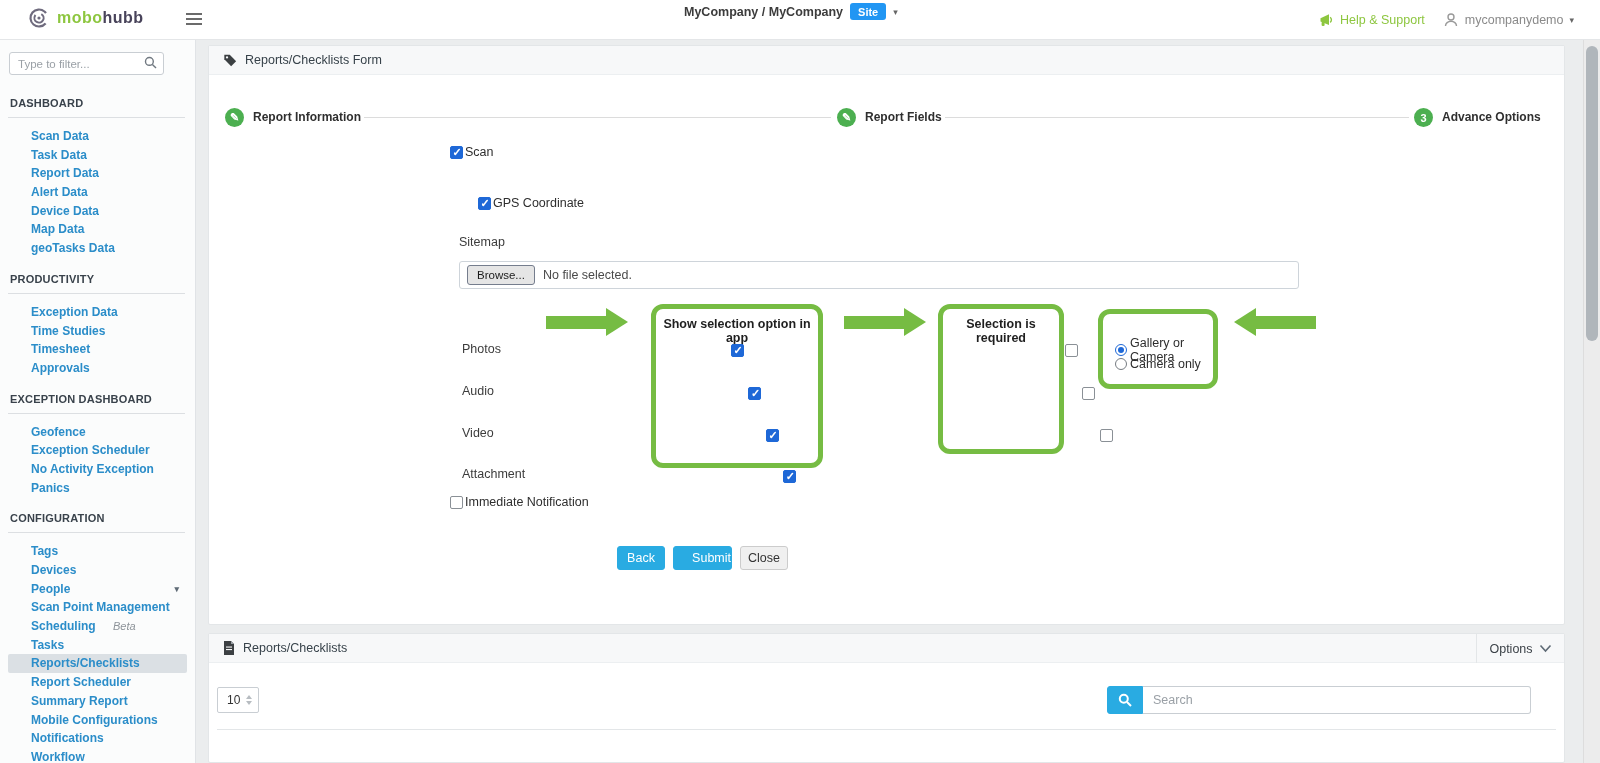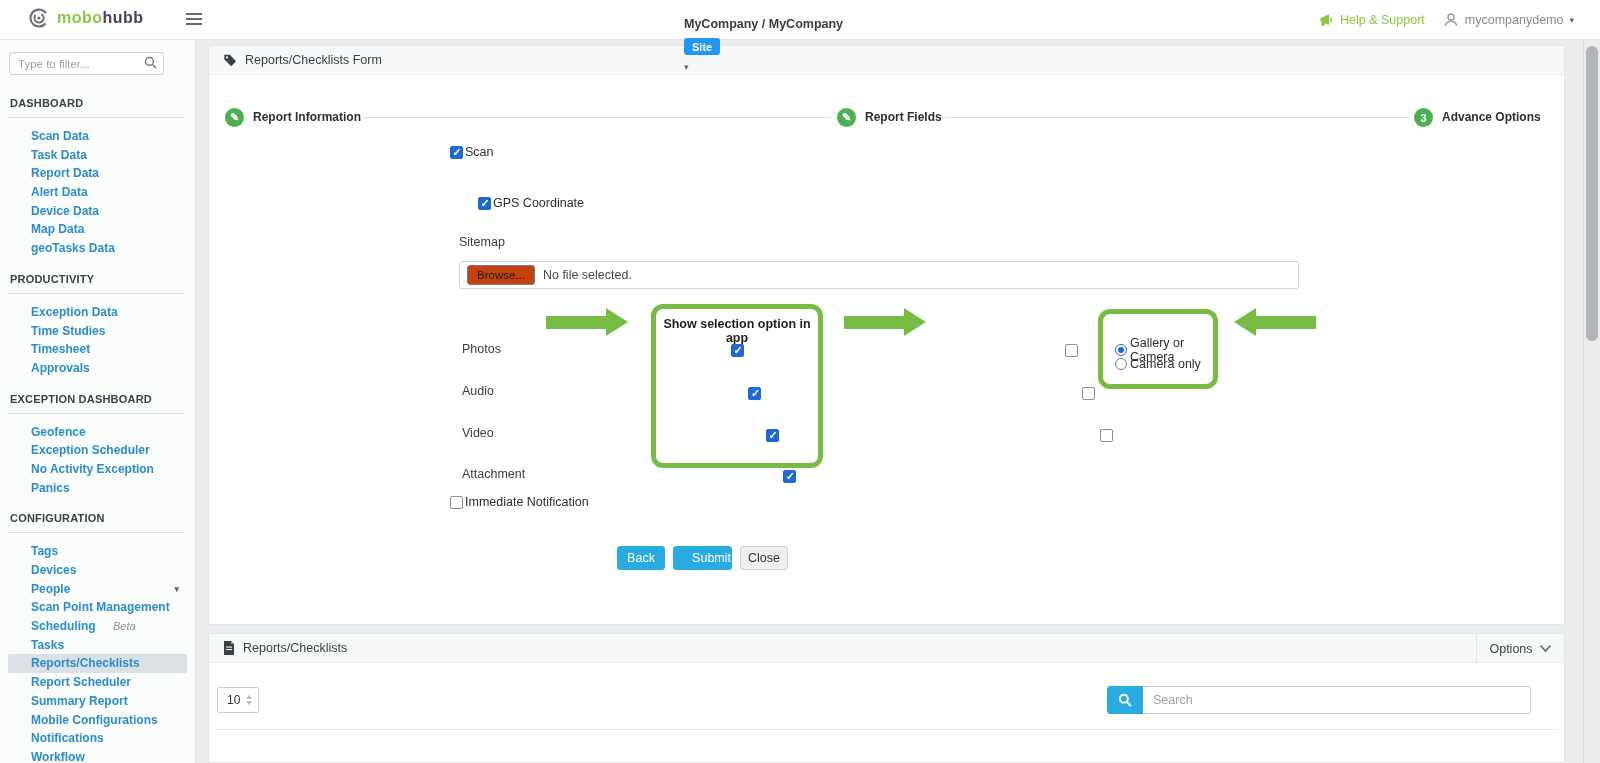--- a/index.html
+++ b/index.html
@@ -8,21 +8,21 @@
   .abs { position:absolute; }
 
   
   .topbar { position:absolute; left:0; top:0; width:1600px; height:40px; background:#fff;
     border-bottom:1px solid #e4e6e8; z-index:5; }
   .logo { position:absolute; left:28px; top:7px; display:flex; align-items:center; gap:7px; }
   .logo-text { font-size:16px; font-weight:700; letter-spacing:.5px; }
   .logo-mobo { color:#8dc63f; } .logo-hubb { color:#48435a; }
   .hamburger { position:absolute; left:186px; top:13px; width:16px; cursor:pointer; }
   .hamburger span { display:block; height:2px; background:#6b6b6b; margin-bottom:3px; }
-  .ctx { position:absolute; left:684px; top:17px; display:flex; align-items:flex-start; gap:7px;flex-direction:column; }
+  .ctx { position:absolute; left:684px; top:3px; display:flex; align-items:center; gap:7px; }
   .ctx-text { font-size:12.5px; color:#3c3c3c; font-weight:700; }
   .badge { background:#2196f3; color:#fff; font-size:11px; font-weight:700; border-radius:3px;
     padding:2.5px 8px; }
   .caret { color:#666; font-size:9px; }
   .top-right { position:absolute; right:26px; top:0; height:40px; display:flex; align-items:center; gap:18px; }
   .help { display:flex; align-items:flex-start; gap:6px; color:#8dc63f; font-size:12.5px; font-weight:400; cursor:pointer; }
   .user { display:flex; align-items:center; gap:6px; color:#8a8a8a; font-size:12.5px; cursor:pointer; }
 
   
   .sidebar { position:absolute; left:0; top:40px; width:196px; height:723px; background:#fbfcfc;
@@ -69,21 +69,21 @@
   .radio.selected { border-color:#1e68d7; }
   .radio.selected::after { content:""; position:absolute; left:2px; top:2px; width:6px; height:6px;
     border-radius:50%; background:#1e68d7; }
   .cb-row { position:absolute; display:flex; align-items:center; gap:2px; font-size:12.5px; color:#2e2e2e; }
   .plain-label { position:absolute; font-size:12.5px; color:#3c3c3c; }
 
   .file-input { position:absolute; left:250px; top:215px; width:840px; height:28px;
     border:1px solid #ced4da; border-radius:3px; display:flex; align-items:center; padding-left:7px;
     gap:8px; background:#fff; }
   .browse-btn { height:20px; padding:0 9px; font-family:inherit; font-size:11.5px; color:#1b1b1b;
-    background:#c2410c; border:1px solid #757d8d; border-radius:3px; cursor:pointer; }
+    background:#e5e5e5; border:1px solid #757d8d; border-radius:3px; cursor:pointer; }
   .file-status { font-size:12.5px; color:#4a4a4a; }
 
   
   .green-box { position:absolute; border:5px solid #76bc43; border-radius:12px; }
   .green-box-title { position:absolute; width:100%; text-align:center; font-size:12.5px;
     font-weight:700; color:#1f1f1f; }
   .arrow { position:absolute; display:flex; align-items:center; }
   .arrow .shaft { width:60px; height:13px; background:#76bc43; }
   .arrow .head-r { width:0; height:0; border-left:22px solid #76bc43;
     border-top:14px solid transparent; border-bottom:14px solid transparent; }
@@ -273,20 +273,23 @@
     </div>
     <div class="arrow" style="left:1025px; top:262px;">
       <span class="head-l"></span>
         <span class="shaft"></span>
     </div>
 
     
     <div class="green-box" style="left:442px; top:258px; width:172px; height:164px;">
       <div class="green-box-title" style="top:8px;">Show selection option in app</div>
     </div>
+    <div class="green-box" style="left:729px; top:258px; width:126px; height:150px;">
+      <div class="green-box-title" style="top:8px;">Selection is required</div>
+    </div>
     <div class="green-box" style="left:889px; top:263px; width:120px; height:80px;">
       <div class="cb-row" style="left:12px; top:22px; gap:3px;">
         <span class="radio selected"></span>
         <span>Gallery or Camera</span>
       </div>
       <div class="cb-row" style="left:12px; top:43px; gap:3px;">
         <span class="radio"></span>
         <span>Camera only</span>
       </div>
     </div>

